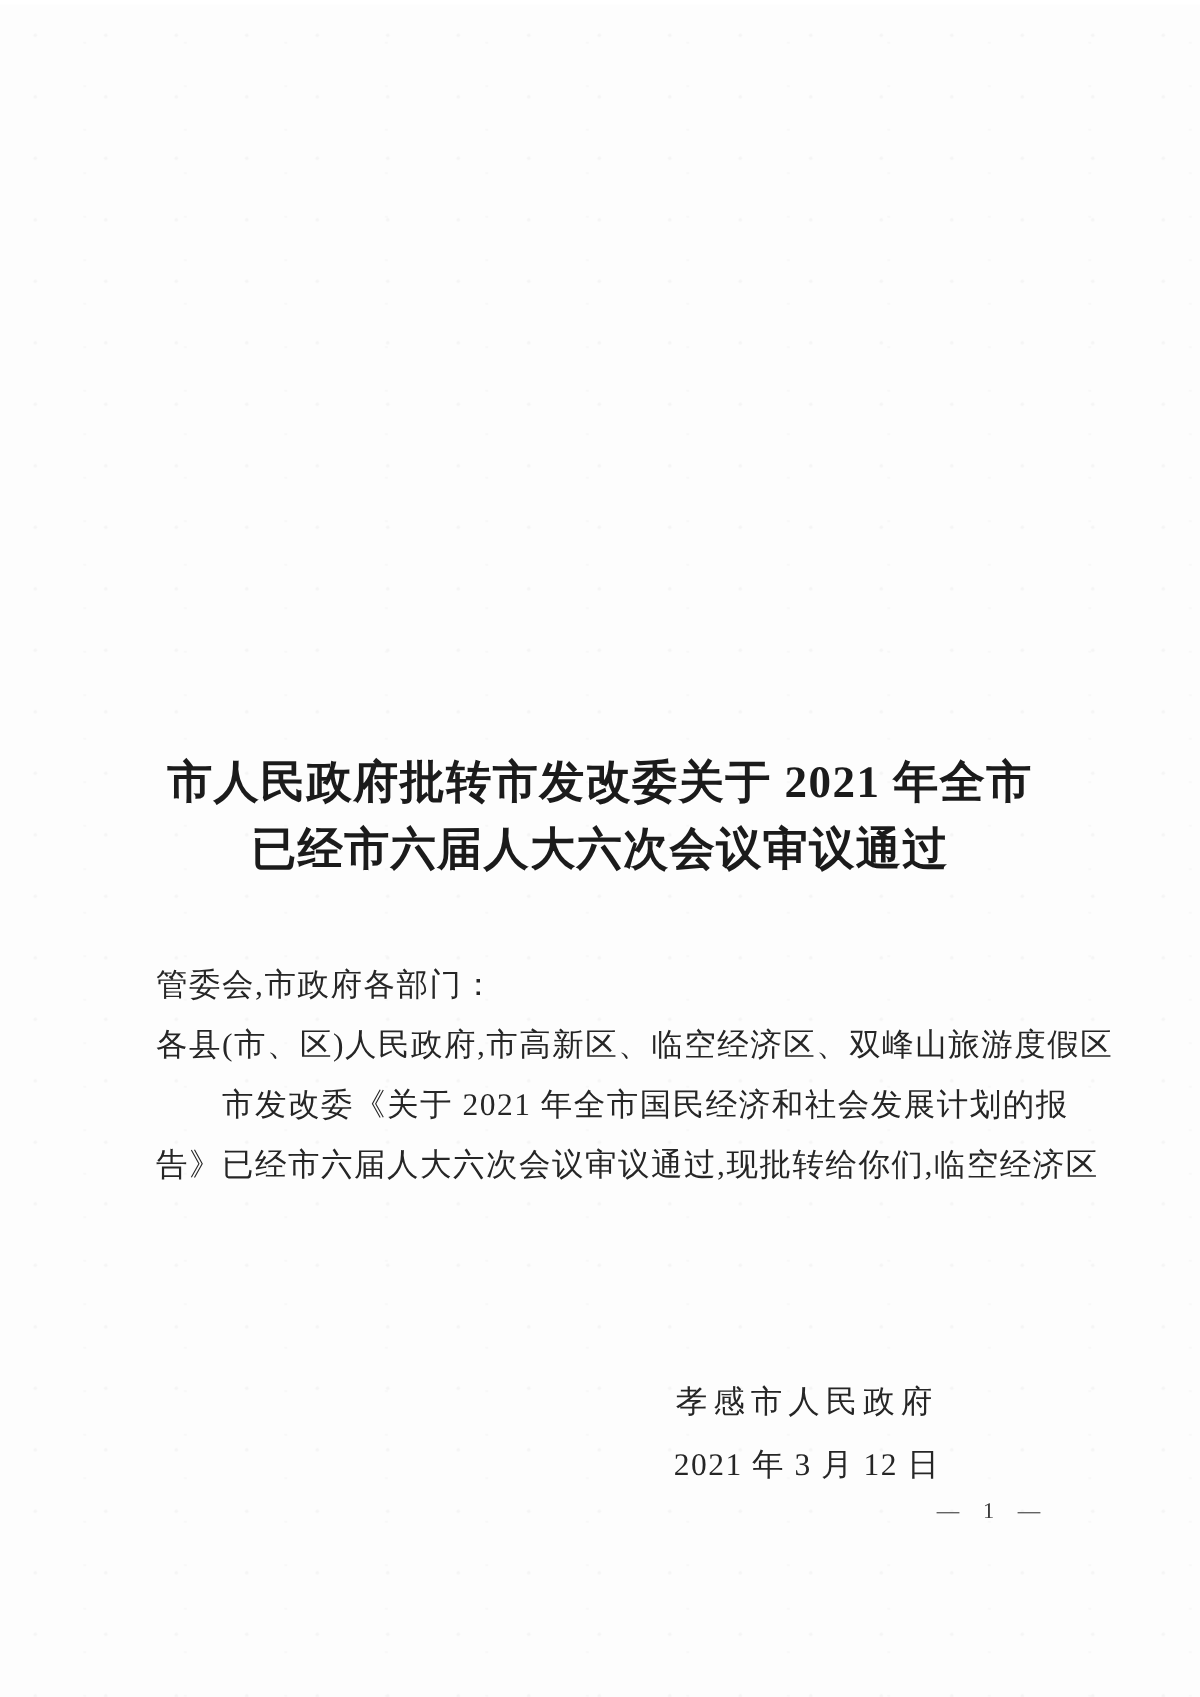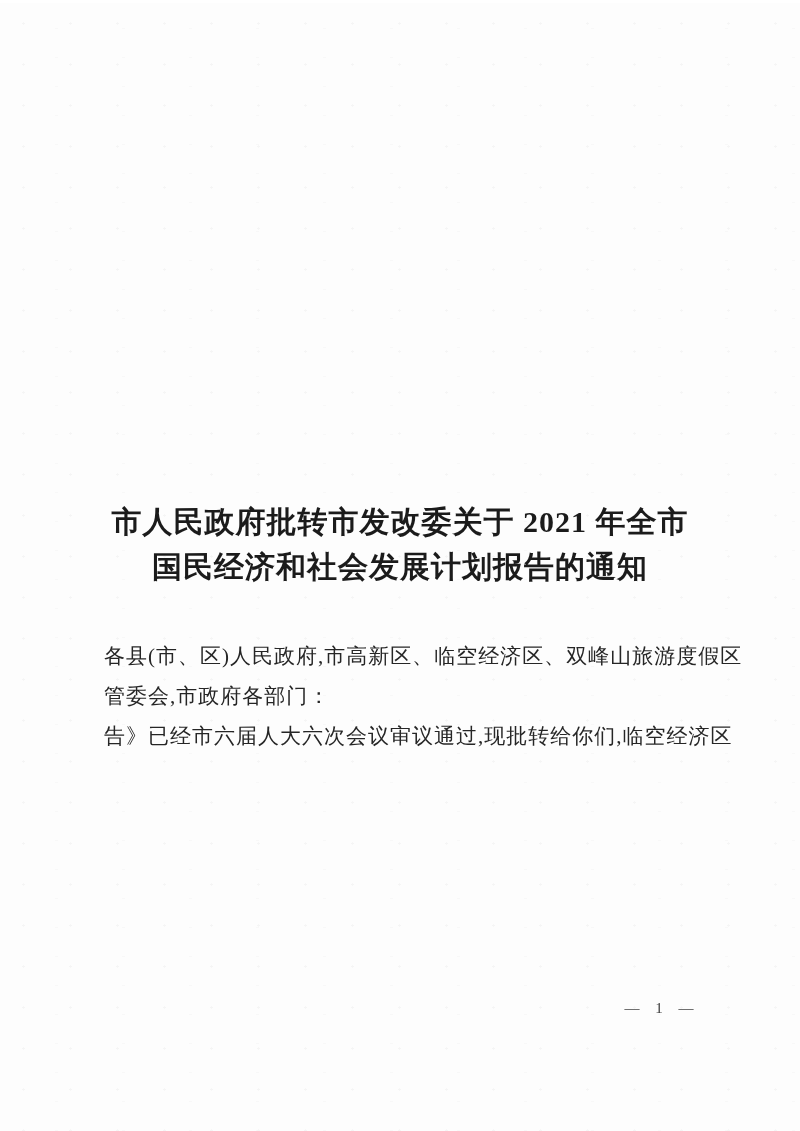--- a/index.html
+++ b/index.html
@@ -85,29 +85,34 @@
     color: #3c3c3c;
   }
 </style>
 </head>
 <body>
 
 <div class="page">
 
   <div class="title-block">
     <div>市人民政府批转市发改委关于 2021 年全市</div>
-    <div>国民经济和社会发展计划报告的通知</div>
+    <div>已经市六届人大六次会议审议通过</div>
   </div>
 
   <div class="body-block">
     <div>
+      <div class="bline end">管委会,市政府各部门：</div>
       <div class="bline">各县(市、区)人民政府,市高新区、临空经济区、双峰山旅游度假区</div>
-      <div class="bline end">管委会,市政府各部门：</div>
     </div>
     <div>
+      <div class="bline indent">市发改委《关于 2021 年全市国民经济和社会发展计划的报</div>
       <div class="bline">告》已经市六届人大六次会议审议通过,现批转给你们,临空经济区</div>
     </div>
   </div>
 
+  <div class="sign-block">
+    <div class="sign-issuer">孝感市人民政府</div>
+    <div class="sign-date">2021 年 3 月 12 日</div>
+  </div>
 
   <div class="footer">— 1 —</div>
 
 </div>
 
 </body></html>

